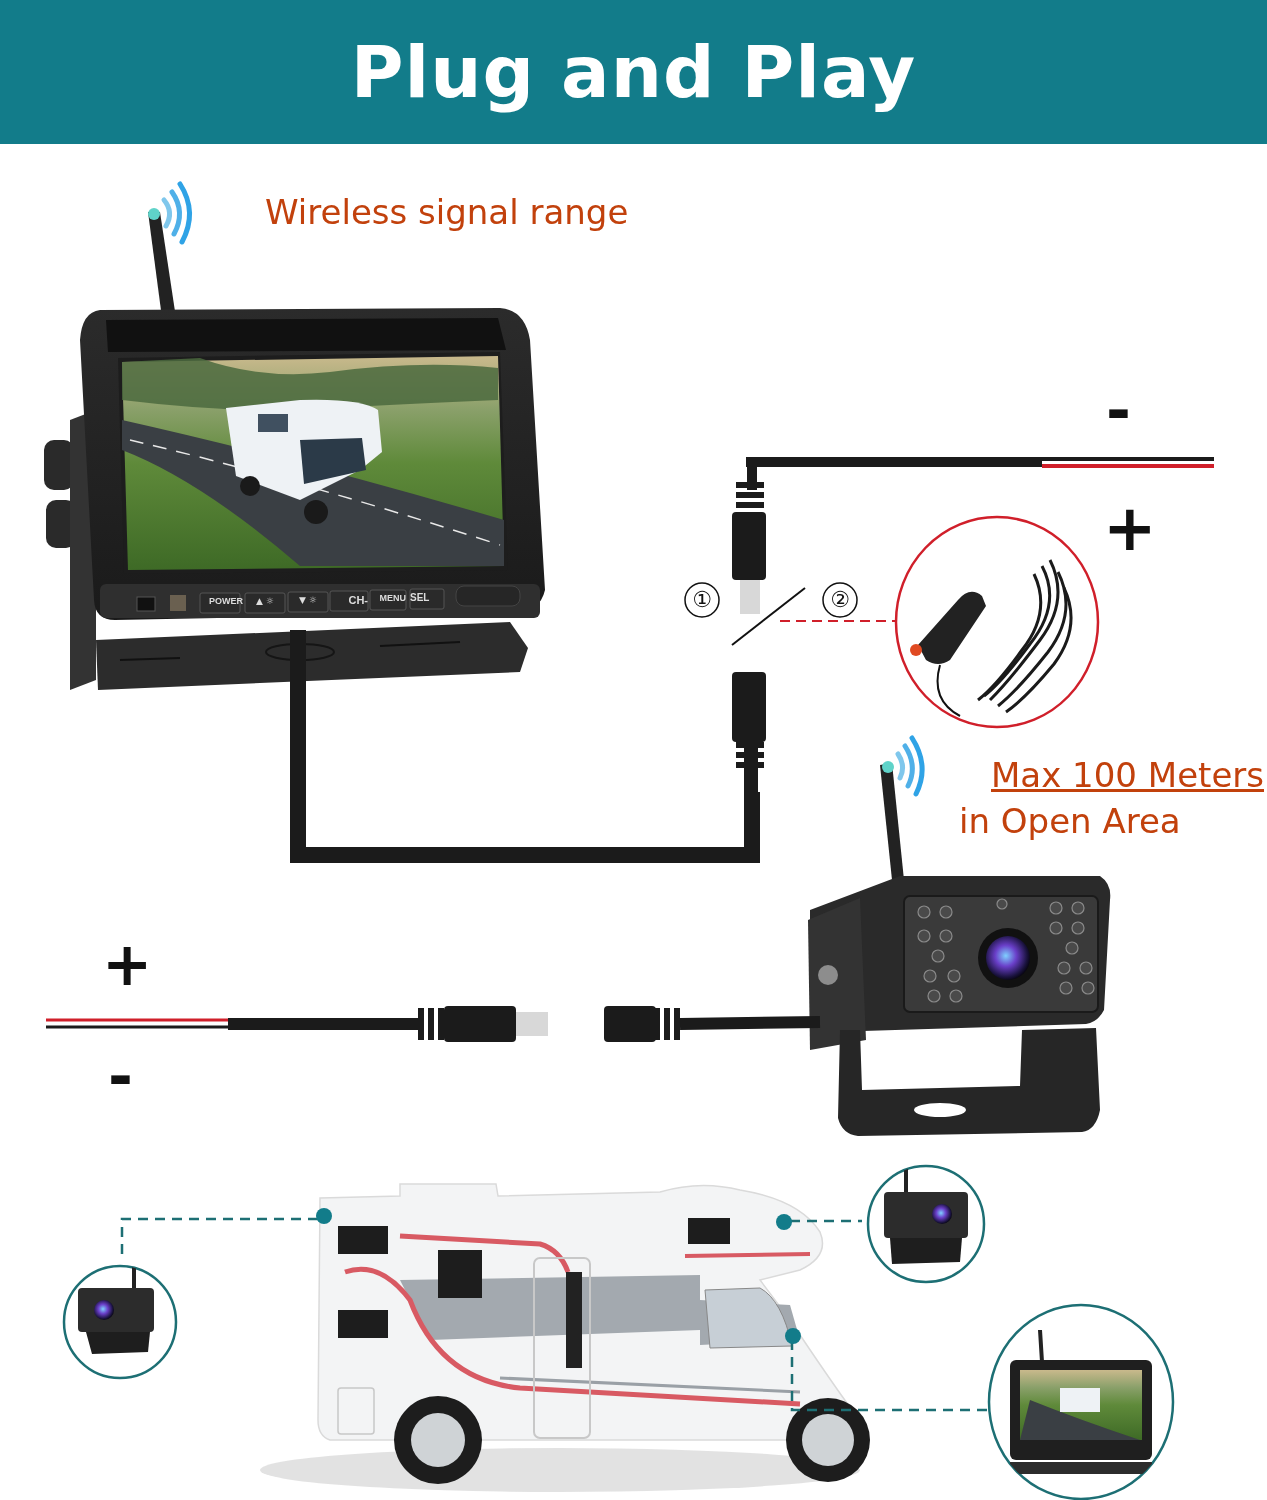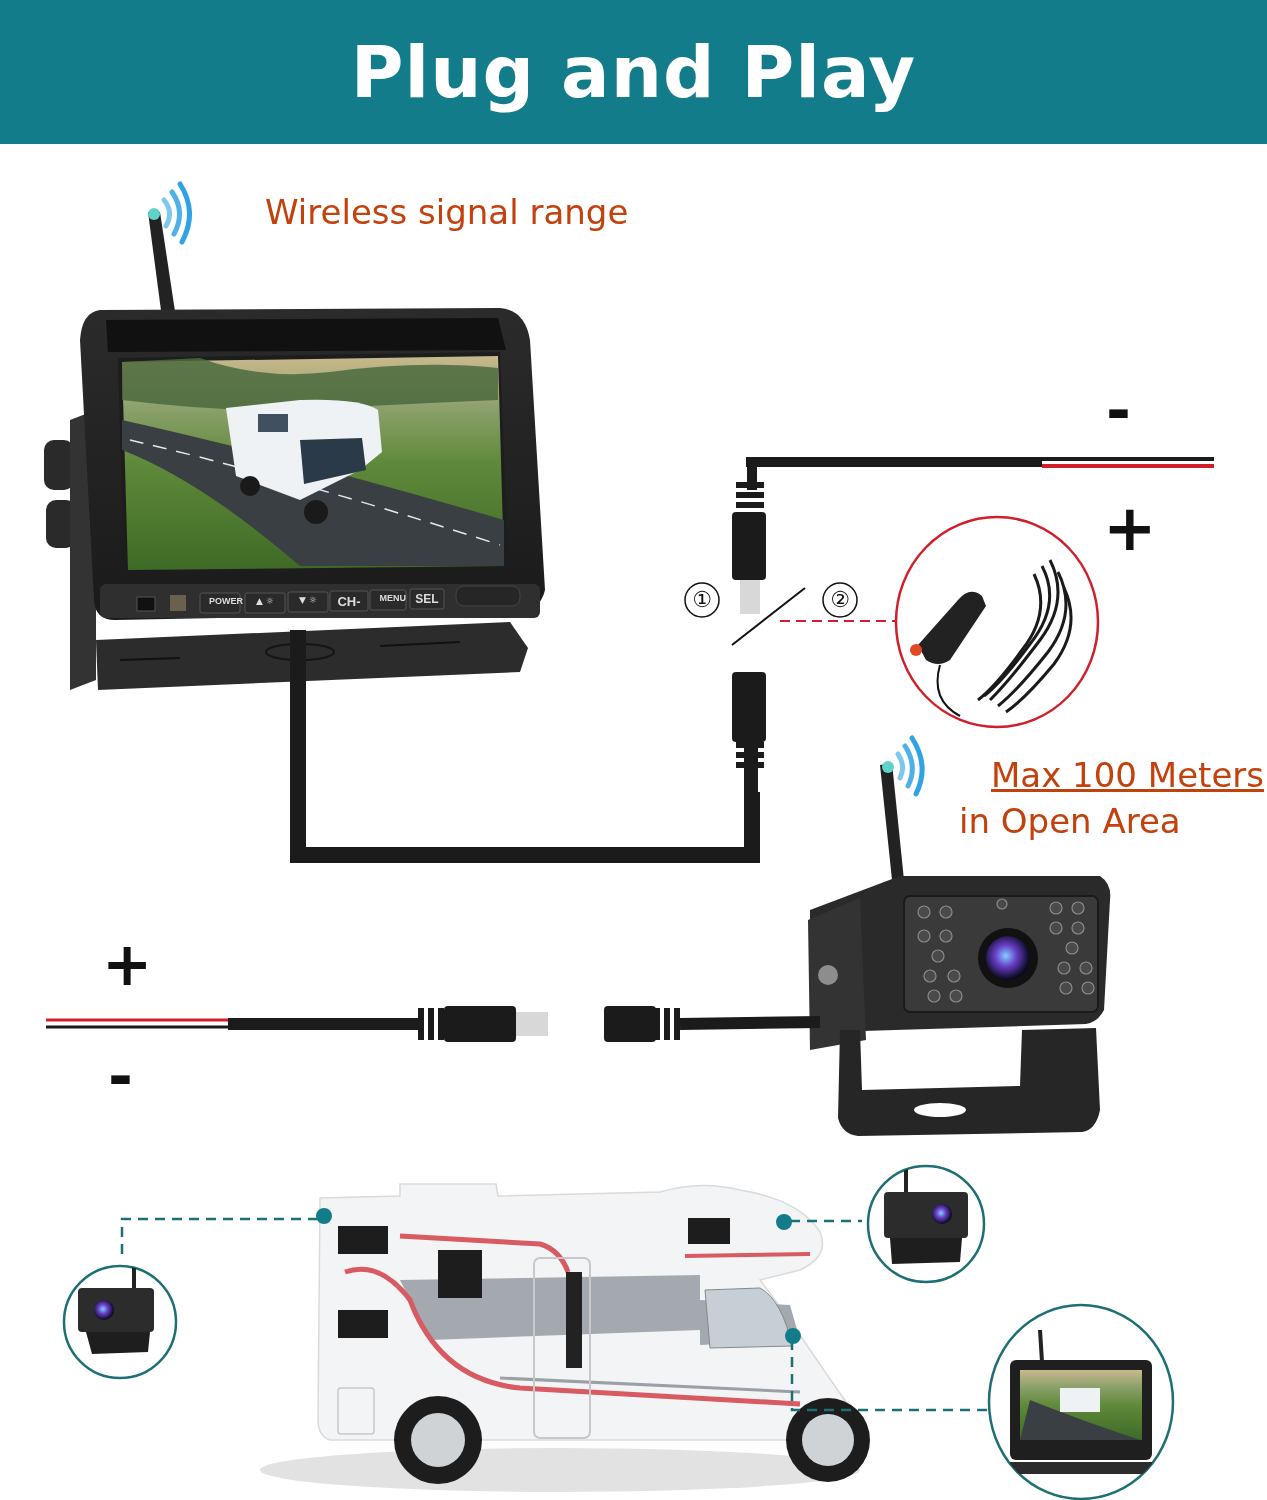--- a/index.html
+++ b/index.html
@@ -271,23 +271,23 @@
       <rect x="1010" y="1462" width="142" height="12" fill="#2c2c2c"></rect>
     </g>
   </g>
 </svg>
 
 <div class="label" style="left:230px;top:190px;">Wireless signal range</div>
 
 <div class="abs" style="left:200px;top:596px;width:52px;text-align:center;font-family:'Liberation Sans',sans-serif;font-size:9px;font-weight:bold;color:#ddd;">POWER</div>
 <div class="abs" style="left:245px;top:596px;width:40px;text-align:center;font-family:'DejaVu Sans',sans-serif;font-size:9px;color:#ddd;">▲ ☼</div>
 <div class="abs" style="left:288px;top:595px;width:40px;text-align:center;font-family:'DejaVu Sans',sans-serif;font-size:9px;color:#ddd;">▼ ☼</div>
-<div class="abs" style="left:330px;top:594px;width:38px;text-align:center;font-family:'Liberation Sans',sans-serif;font-size:13px;font-weight:bold;color:#ddd;">CH-</div>
+<div class="abs" style="left:330px;top:594px;width:38px;text-align:right;font-family:'Liberation Sans',sans-serif;font-size:11px;font-weight:bold;color:#ddd;">CH-</div>
 <div class="abs" style="left:370px;top:593px;width:36px;text-align:right;font-family:'Liberation Sans',sans-serif;font-size:9px;font-weight:bold;color:#ddd;">MENU</div>
-<div class="abs" style="left:410px;top:592px;width:34px;text-align:center;font-family:'Liberation Sans',sans-serif;font-size:12px;font-weight:bold;color:#ddd;">SEL</div>
+<div class="abs" style="left:410px;top:592px;width:16px;text-align:center;font-family:'Liberation Sans',sans-serif;font-size:10px;font-weight:bold;color:#ddd;">SEL</div>
 
 <div class="abs" style="left:688px;top:584px;width:28px;text-align:center;font-size:22px;line-height:32px;color:#111;">①</div>
 <div class="abs" style="left:826px;top:584px;width:28px;text-align:center;font-size:22px;line-height:32px;color:#111;">②</div>
 
 <div class="sign" style="left:1106px;top:380px;font-size:60px;line-height:60px;">-</div>
 <div class="sign" style="left:1103px;top:496px;font-size:64px;line-height:64px;">+</div>
 
 <div class="label" style="left:956px;top:753px;text-decoration:underline;">Max 100 Meters</div>
 <div class="label" style="left:924px;top:799px;">in Open Area</div>
 

